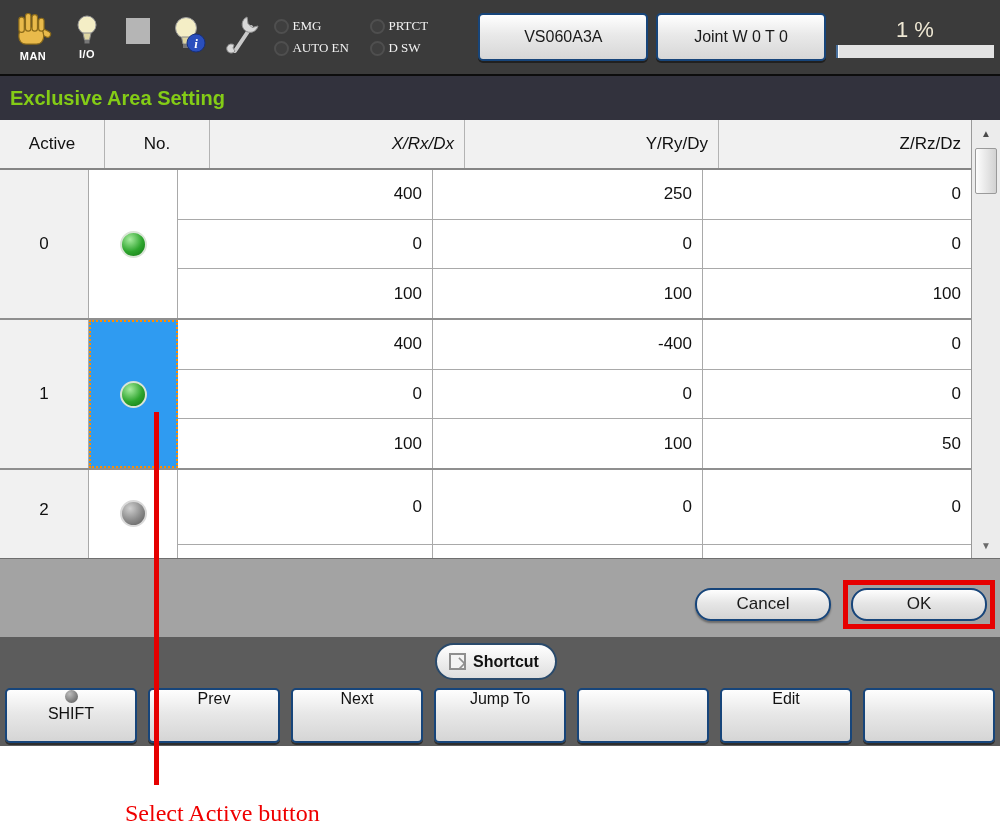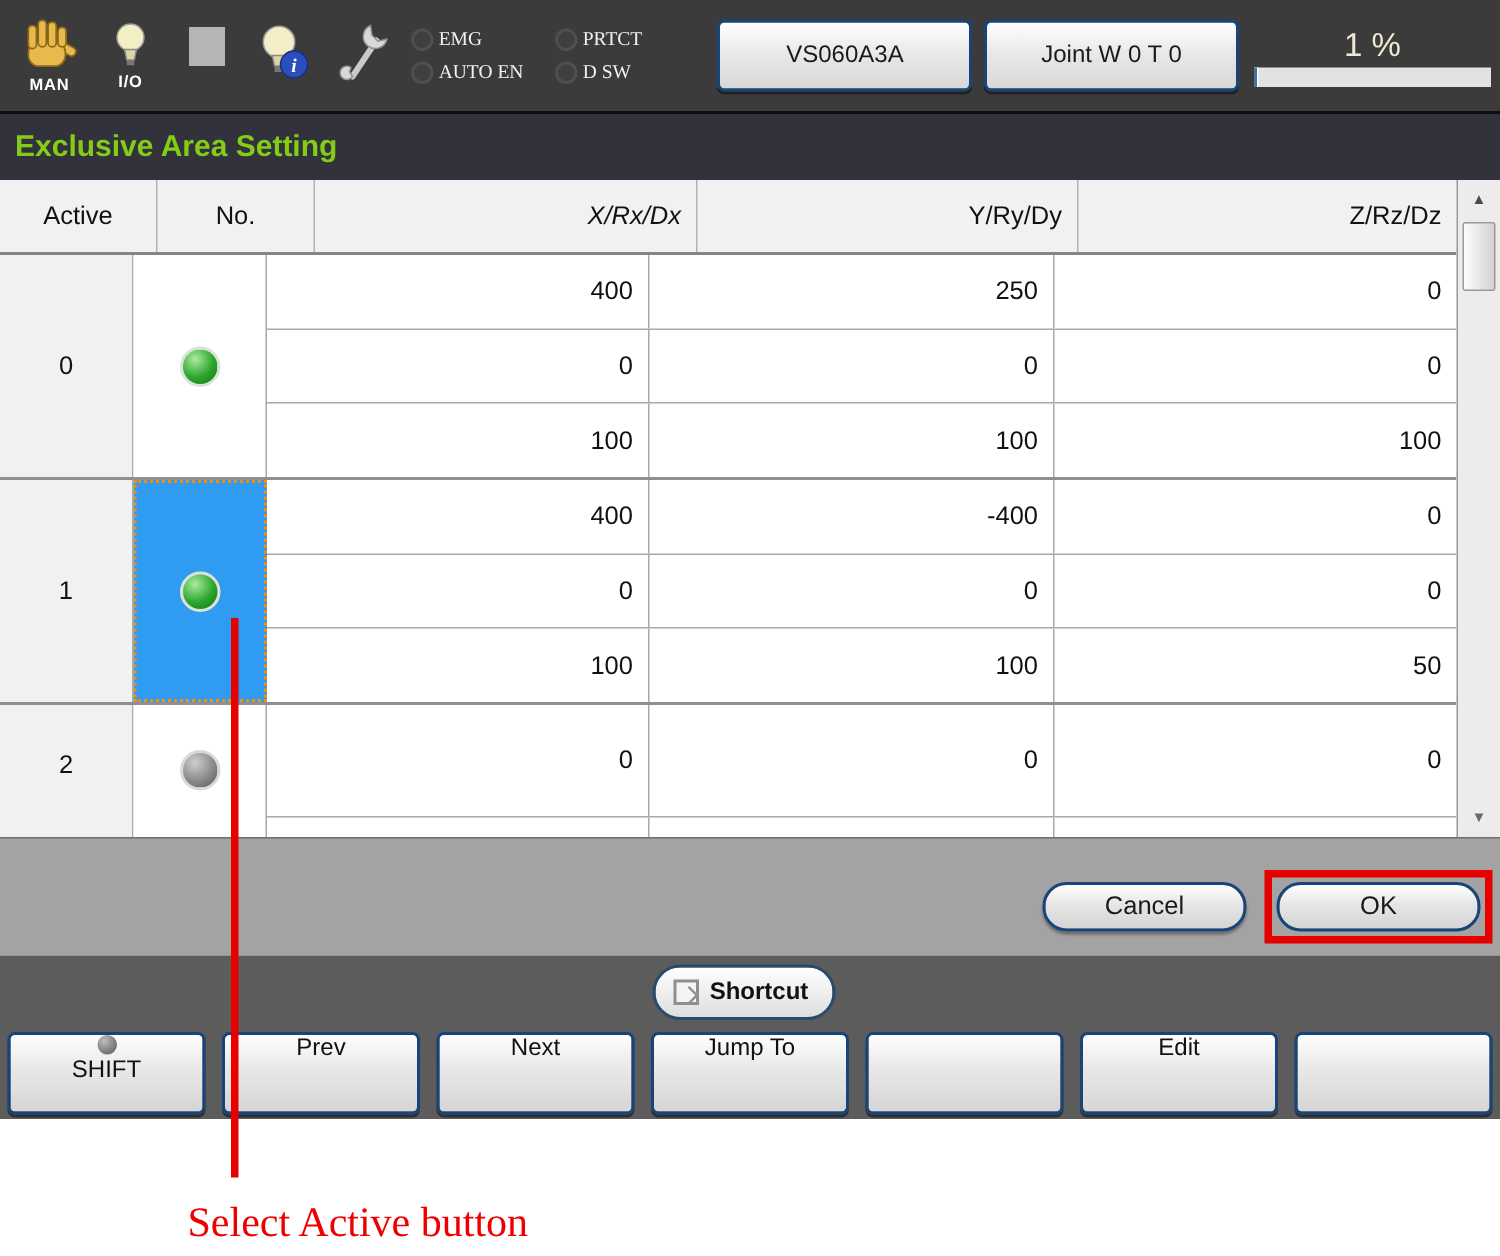--- a/index.html
+++ b/index.html
@@ -98,21 +98,21 @@
   .fn-btn { flex:1; height:55px; background:linear-gradient(#fefefe,#e8e8e8 45%,#d5d5d5);
             border:2px solid #17457A; border-radius:5px; box-shadow:0 2px 0 rgba(0,0,0,0.5);
             font-size:16px; color:#111; font-family:"Liberation Sans",sans-serif; cursor:pointer;
             display:flex; flex-direction:column; align-items:center; justify-content:flex-start; }
   .fn-led { width:13px; height:13px; border-radius:50%; margin-bottom:2px;
             background:radial-gradient(circle at 35% 30%, #bdbdbd, #7e7e7e 60%, #555); }
 
   
   .footer { height:91px; background:#ffffff; position:relative; }
   .annotation-text { position:absolute; left:125px; top:54px; color:#ef0000;
-                     font-family:"Liberation Serif", serif; font-size:28px; }
+                     font-family:"Liberation Serif", serif; font-size:24px; }
   .red-line { position:absolute; left:154px; top:412px; width:5px; height:373px;
               background:#E60000; z-index:40; }
 </style>
 </head>
 <body>
 
 <div class="screen">
 
   <div class="toolbar">
     <div class="tb-icon">

